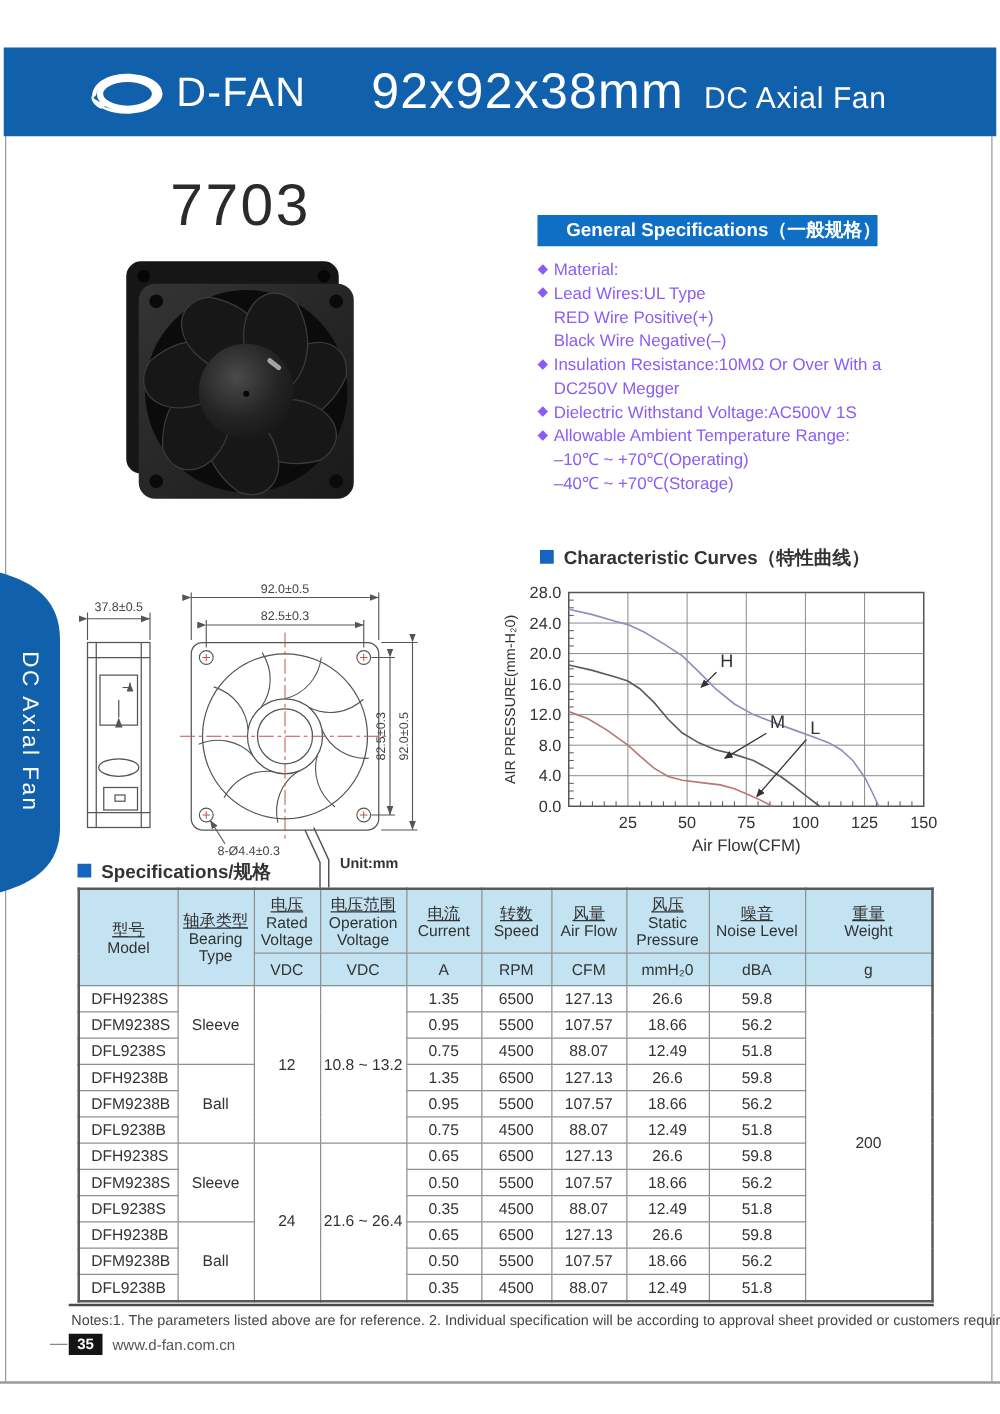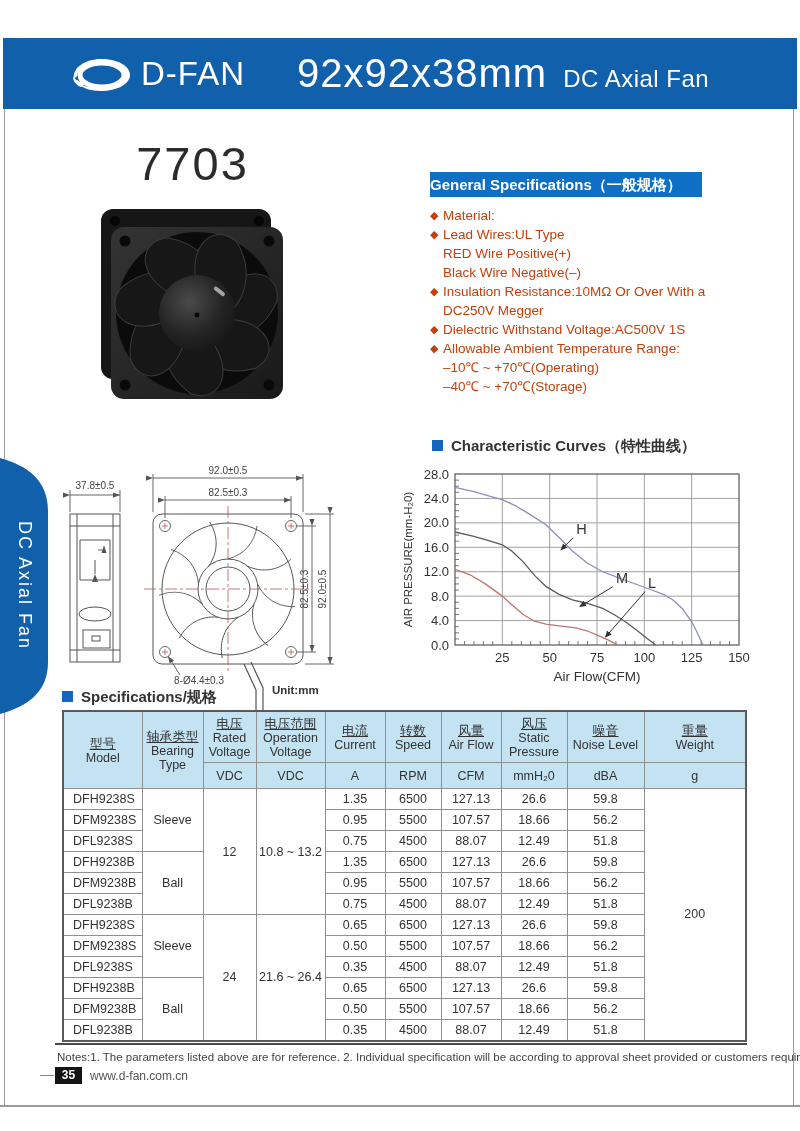--- a/index.html
+++ b/index.html
@@ -10,22 +10,22 @@
   .band{position:absolute;left:3px;right:3px;top:38px;height:71px;background:#1160ab;display:flex;align-items:center;}
   .logo{display:flex;align-items:center;margin-left:68px;}
   .logo-text{color:#fff;font-size:33px;font-weight:normal;letter-spacing:1px;margin-left:8px;}
   .band-title{display:flex;align-items:baseline;margin-left:52px;}
   .band-size{color:#fff;font-size:40px;letter-spacing:1px;}
   .band-sub{color:#fff;font-size:24px;margin-left:16px;letter-spacing:.5px;}
   
   .model-title{position:absolute;left:95px;top:136px;width:195px;text-align:center;font-size:47px;color:#2b2b2b;letter-spacing:2px;}
   .photo{position:absolute;left:93px;top:203px;width:200px;height:200px;}
   
-  .gs-bar{position:absolute;left:430px;top:172px;width:272px;height:25px;background:#0e6fc4;color:#fff;font-size:15px;font-weight:bold;line-height:25px;padding-left:0;box-sizing:border-box;white-space:nowrap;}
-  .gs-list{position:absolute;left:430px;top:206px;width:345px;font-size:13.5px;line-height:19px;color:#c2410c;}
+  .gs-bar{position:absolute;left:430px;top:172px;width:272px;height:25px;background:#0e6fc4;color:#fff;font-size:15px;font-weight:bold;line-height:25px;padding-left:23px;box-sizing:border-box;white-space:nowrap;}
+  .gs-list{position:absolute;left:430px;top:206px;width:345px;font-size:13.5px;line-height:19px;color:#8b5cf6;}
   .gs-b{display:inline-block;width:13px;font-size:11px;vertical-align:top;}
   
   .sec-title{position:absolute;font-size:15px;font-weight:bold;color:#333;white-space:nowrap;}
   .sq{display:inline-block;width:11px;height:11px;background:#1565c0;margin-right:8px;}
   
   .side-tab{position:absolute;left:0;top:458px;width:48px;height:256px;}
   .side-tab-label{position:absolute;left:0;top:0;width:48px;height:256px;display:flex;align-items:center;justify-content:center;writing-mode:vertical-rl;color:#fff;font-size:18px;letter-spacing:2px;}
   
   .drawing{position:absolute;left:58px;top:462px;width:280px;height:250px;}
   .drawing text, .photo text{font-family:"Liberation Sans",sans-serif;}

